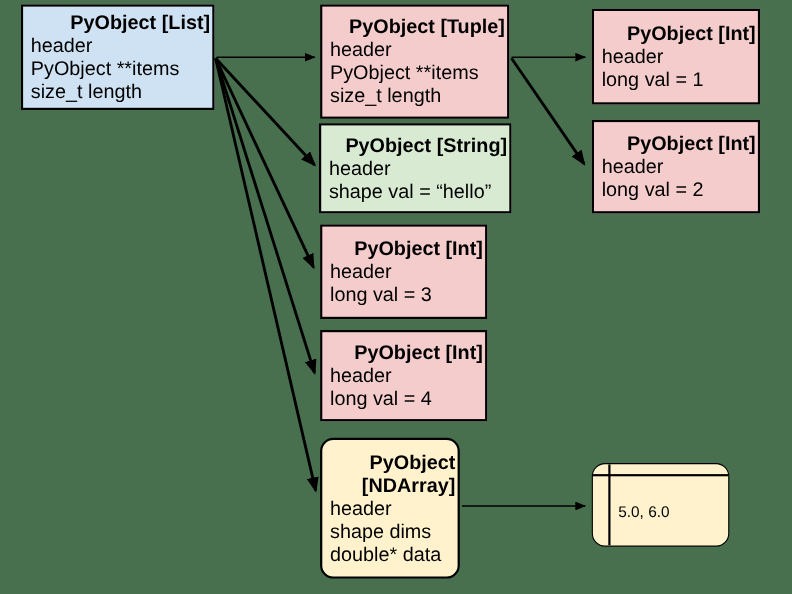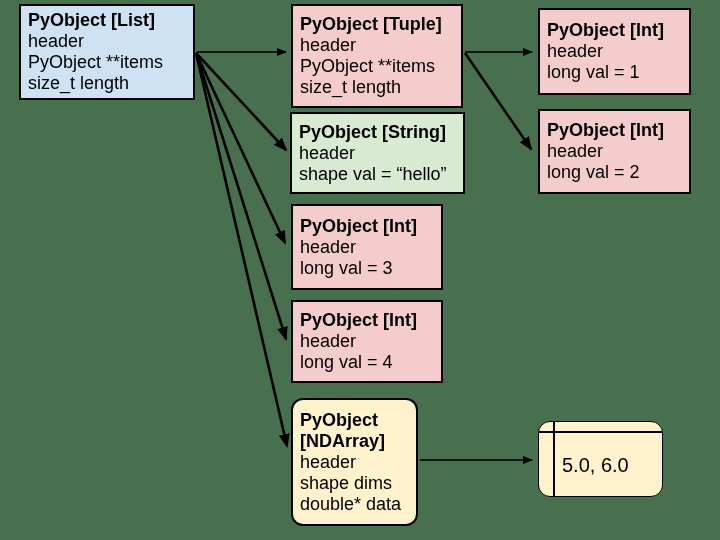--- a/index.html
+++ b/index.html
@@ -18,42 +18,42 @@
     color: var(--text, #000);
     font-size: 18px;
     line-height: 21px;
     padding-left: 7px;
     padding-right: 2px;
     display: flex;
     flex-direction: column;
     justify-content: center;
     overflow: hidden;
   }
-  .node .t { font-weight: bold; }
+  .node .t { font-weight: bold; text-align: right; }
   .node .h { }
   .blue   { background: var(--node-blue,   #cfe2f3); }
   .pink   { background: var(--node-pink,   #f4cccc); }
   .green  { background: var(--node-green,  #d9ead3); }
   .yellow { background: var(--node-yellow, #fff2cc); border-radius: 12px; }
   .databox {
     display: block;
     padding: 0;
     border-width: 1.5px;
   }
   .databox .vline {
     position: absolute; left: 14px; top: 0; bottom: 0; width: 1.5px;
     background: var(--border, #000);
   }
   .databox .hline {
     position: absolute; top: 9px; left: 0; right: 0; height: 1.5px;
     background: var(--border, #000);
   }
   .databox .val {
     position: absolute; left: 23px; top: 33px;
-    font-size: 20px; line-height: 21px;
+    font-size: 14px; line-height: 21px;
   }
   svg.overlay {
     position: absolute; left: 0; top: 0; width: 720px; height: 540px;
     pointer-events: none;
   }
   .arrow { stroke: var(--arrow, #000); fill: none; }
   .arrow.thin  { stroke-width: 1.4; }
   .arrow.thick { stroke-width: 2.6; }
   .ah { fill: var(--arrow, #000); }
 </style>

